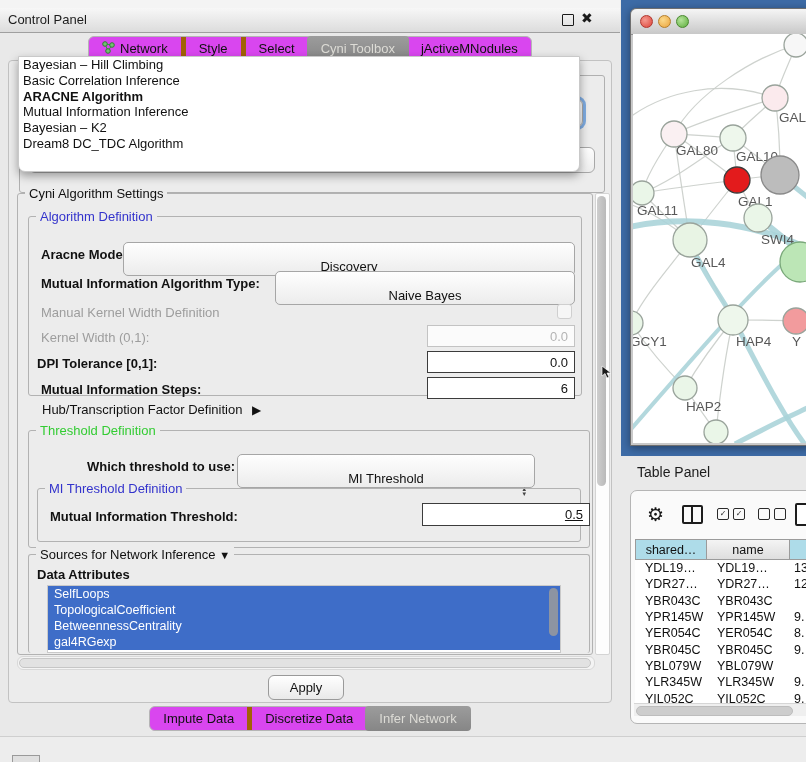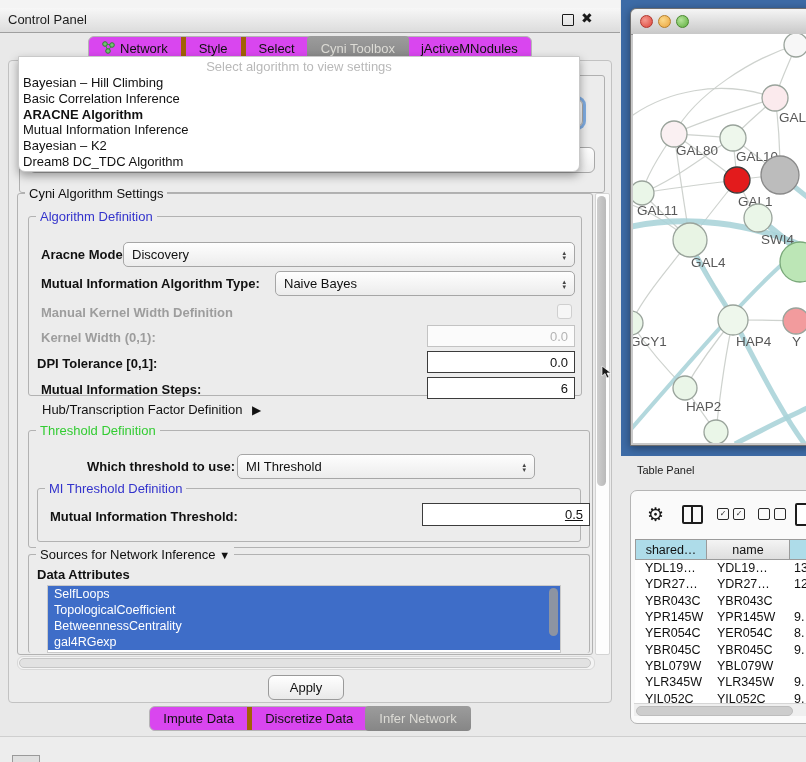--- a/index.html
+++ b/index.html
@@ -38,24 +38,24 @@
     border:1px solid #c9c9c9;border-radius:0 0 7px 7px;box-shadow:0 4px 10px rgba(0,0,0,.35);}
   .popup-hint{text-align:center;font-size:13px;color:#b9b9b9;padding-top:2px;height:16px;}
   .pitem{font-size:13px;color:#111;line-height:15.8px;padding-left:4px;white-space:nowrap;}
   .pitem.bold{font-weight:bold;}
   
   .grp{position:absolute;border:1px solid #b2b2b2;border-radius:3px;}
   .grp-label{position:absolute;top:-8px;left:7px;background:#ececec;padding:0 4px;
     font-size:13px;white-space:nowrap;}
   .lbl{position:absolute;font-size:13px;color:#111;white-space:nowrap;}
   .lbl.b{font-weight:bold;}
-  .lbl.dis{color:#9d9d9d;font-weight:bold;}
+  .lbl.dis{color:#9d9d9d;font-weight:normal;}
   .combo{position:absolute;border:1px solid #a6a6a6;border-radius:5px;
     background:linear-gradient(#fefefe,#ececec);font-size:13px;color:#111;
-    display:flex;align-items:center;padding:8px 8px;box-sizing:border-box;}
+    display:flex;align-items:center;padding:16px 8px;box-sizing:border-box;flex-direction:column;}
   .combo .spin{margin-left:auto;display:flex;flex-direction:column;line-height:5px;
     font-size:7px;color:#444;}
   .field{position:absolute;border:1px solid #3c3c3c;background:#fff;font-size:13px;color:#111;
     text-align:right;padding:0 6px;box-sizing:border-box;display:flex;align-items:center;justify-content:flex-end;}
   .field.dis{border:1px solid #c3c3c3;background:#fbfbfb;color:#b4b4b4;}
   .chk{position:absolute;width:13px;height:13px;border:1px solid #cfcfcf;border-radius:3px;background:#f6f6f6;}
   .vscroll{position:absolute;width:13px;background:#fdfdfd;border:1px solid #d4d4d4;border-radius:2px;}
   .vthumb{position:absolute;left:1px;width:9px;background:linear-gradient(90deg,#cecece,#b9b9b9);border-radius:5px;}
   .hscroll{position:absolute;height:12px;background:#f4f4f4;border:1px solid #d8d8d8;border-radius:6px;}
   .hthumb{position:absolute;top:1px;height:8px;background:#e2e2e2;border:1px solid #c6c6c6;border-radius:5px;}
@@ -75,21 +75,21 @@
     background:#c9c9c9;border:1px solid #6f6f6f;border-radius:6px 6px 0 0;
     box-shadow:0 2px 8px rgba(0,0,0,.4);}
   .net-titlebar{position:absolute;left:0;top:0;right:0;height:25px;
     background:linear-gradient(#f5f5f5,#c8c8c8);border-bottom:1px solid #8f8f8f;border-radius:6px 6px 0 0;}
   .tl{position:absolute;top:6px;width:13px;height:13px;border-radius:50%;}
   .tl.r{left:9px;background:radial-gradient(circle at 4px 4px,#f49a90,#dd4338);border:1px solid #b1372f;box-sizing:border-box;}
   .tl.y{left:27px;background:radial-gradient(circle at 4px 4px,#fbd98a,#eba33c);border:1px solid #b67f2a;box-sizing:border-box;}
   .tl.g{left:45px;background:radial-gradient(circle at 4px 4px,#b5e39a,#5cad3c);border:1px solid #49882f;box-sizing:border-box;}
   .net-canvas{position:absolute;left:2px;top:25px;right:0;bottom:2px;background:#fff;overflow:hidden;}
   
-  .tp-title{left:637px;top:464px;font-size:11px;color:#1c1c1c;}
+  .tp-title{left:637px;top:464px;font-size:14px;color:#1c1c1c;}
   .table-box{left:630px;top:490px;width:185px;height:232px;background:#fafafa;
     border:1px solid #b5b5b5;border-radius:7px;overflow:hidden;}
   .ticon{position:absolute;top:14px;}
   .gear{font-size:19px;color:#161616;line-height:19px;}
   .cols-icon{width:17px;height:15px;border:2px solid #1d1d1d;border-radius:2px;position:relative;}
   .cols-icon:before{content:"";position:absolute;left:7px;top:0;bottom:0;width:2px;background:#1d1d1d;}
   .pairbox{display:flex;gap:4px;}
   .pairbox .bx{width:10px;height:10px;border:1.5px solid #2a2a2a;border-radius:2px;font-size:8px;
     line-height:10px;text-align:center;color:#2a2a2a;}
   .doc-icon{width:16px;height:19px;border:2px solid #1d1d1d;border-radius:2px;background:#fff;}
@@ -235,21 +235,20 @@
             <span>Discretize Data</span>
           </div>
           <div class="tab sel">
             <span>Infer Network</span>
           </div>
         </div>
     </div>
   </div>
 
   <div class="abs popup">
-    <div class="popup-hint">Select algorithm to view settings</div>
     <div id="popup-items">
         <div class="pitem">Bayesian – Hill Climbing</div>
         <div class="pitem">Basic Correlation Inference</div>
         <div class="pitem bold">ARACNE Algorithm</div>
         <div class="pitem">Mutual Information Inference</div>
         <div class="pitem">Bayesian – K2</div>
         <div class="pitem">Dream8 DC_TDC Algorithm</div>
       </div>
   </div>
 

